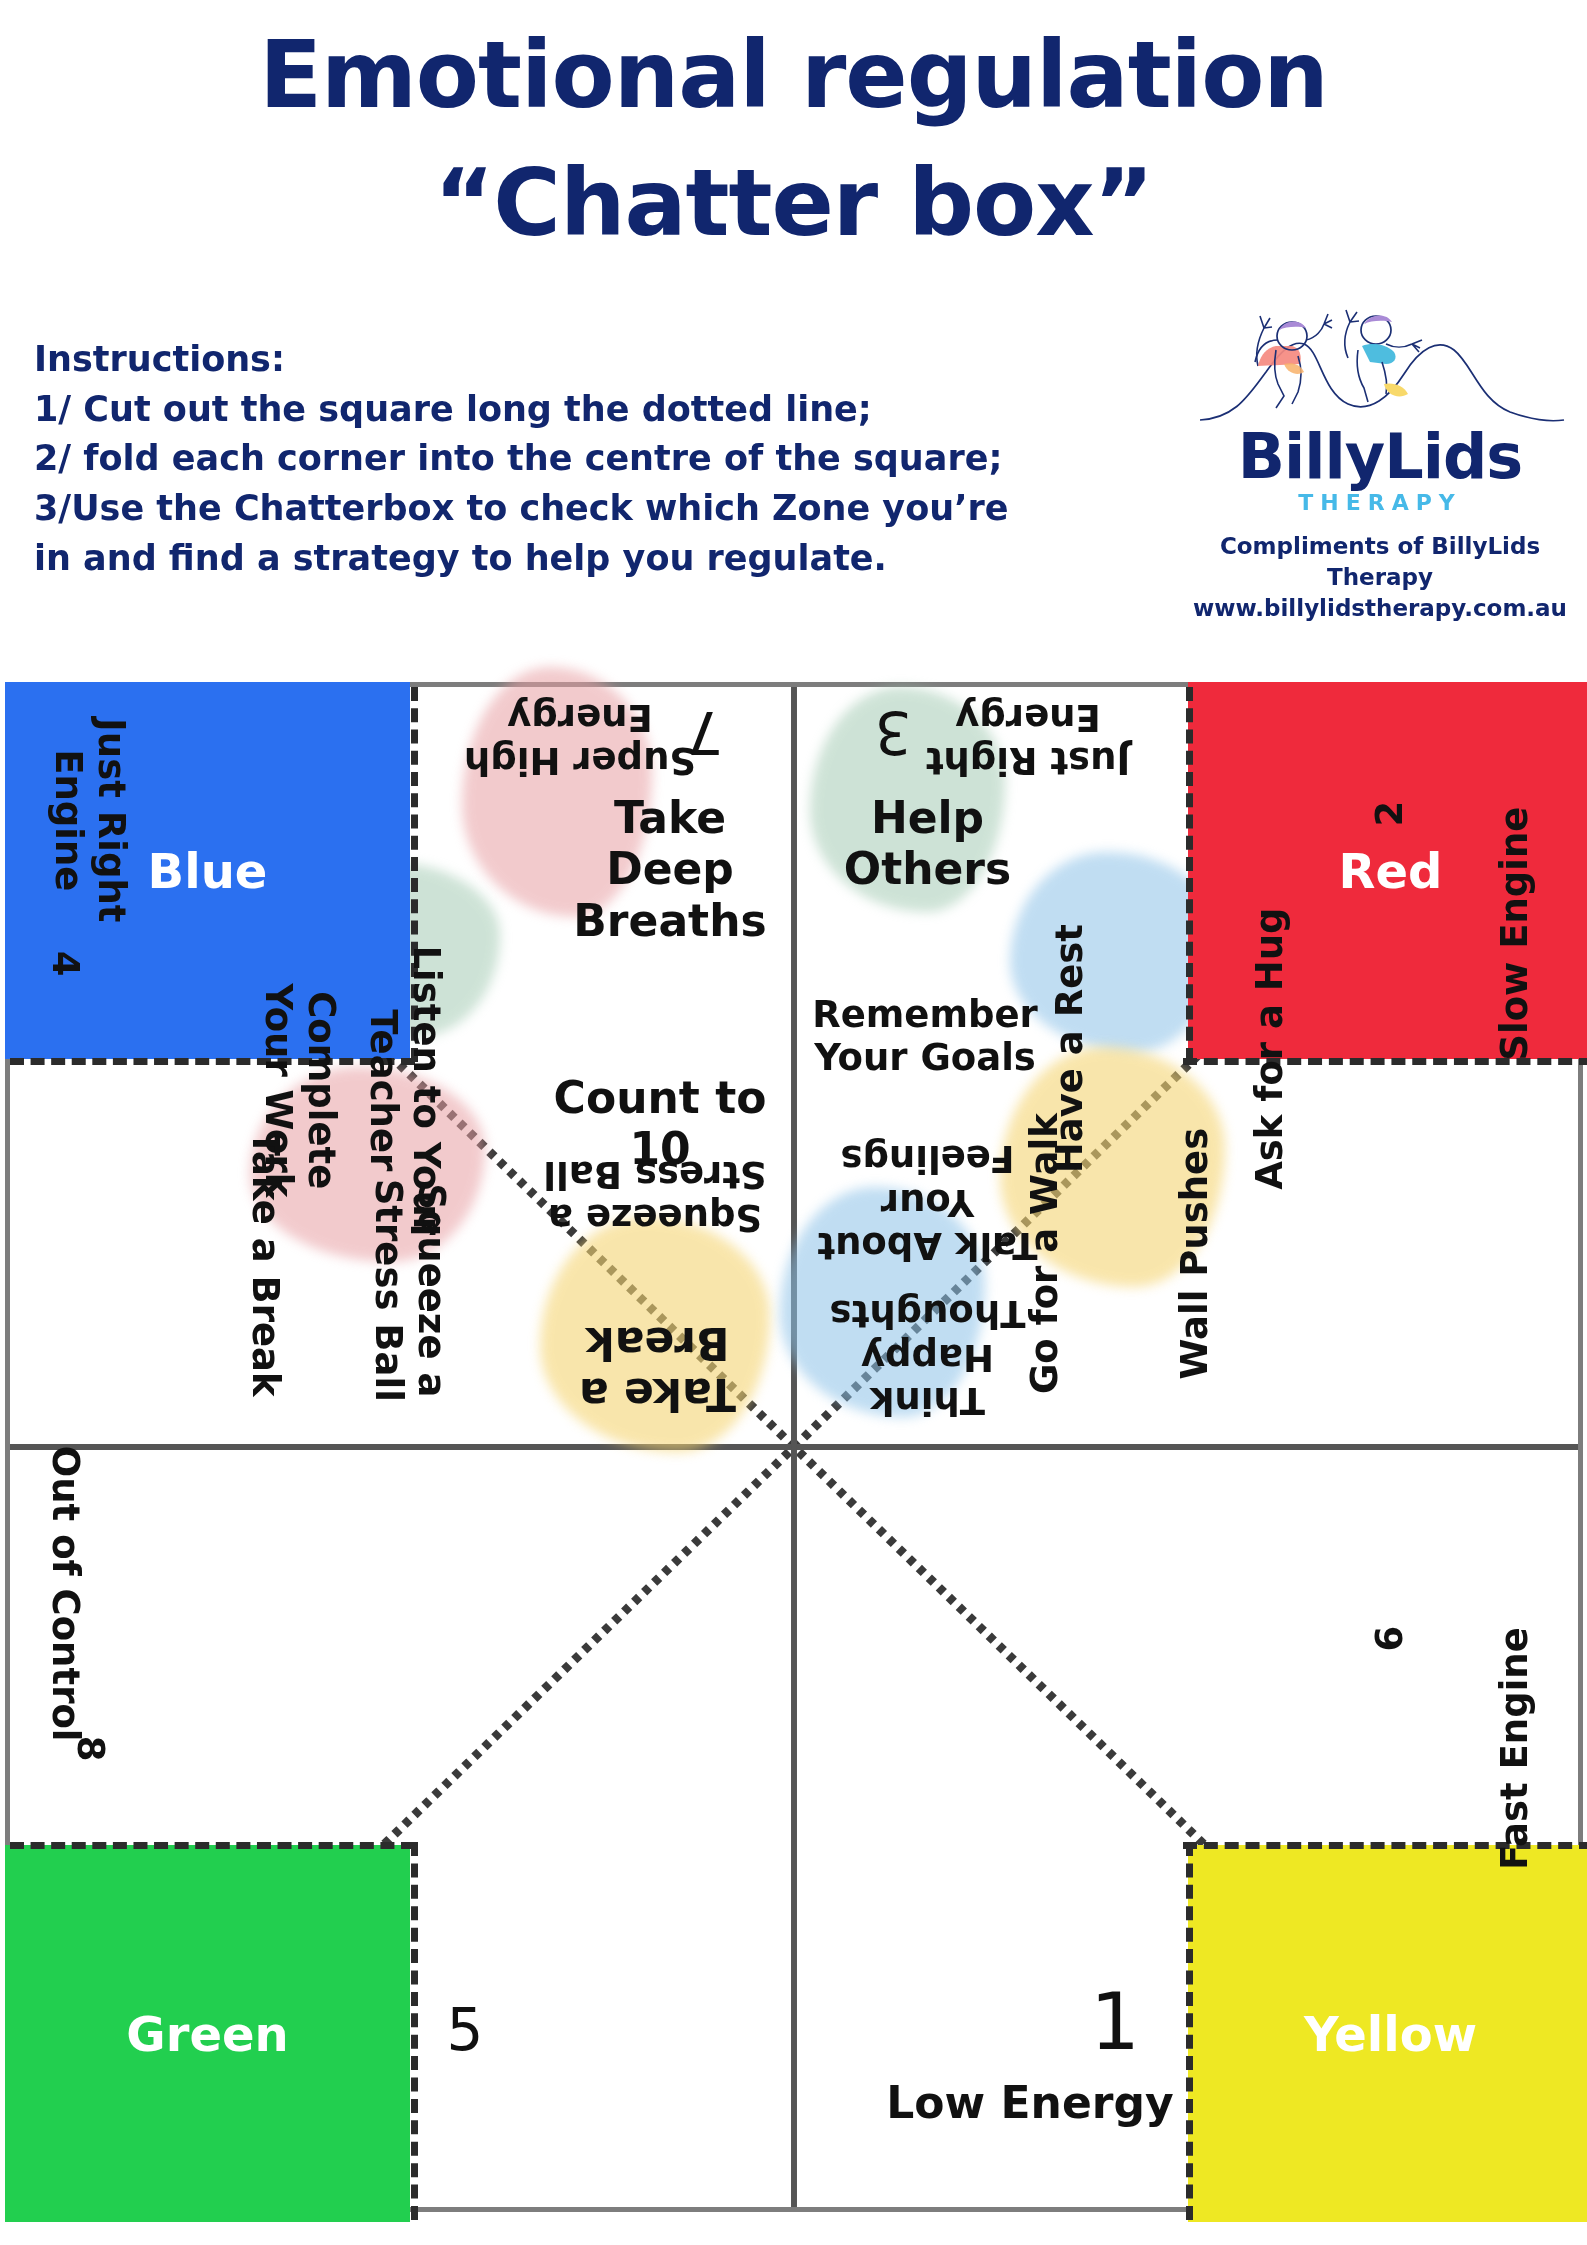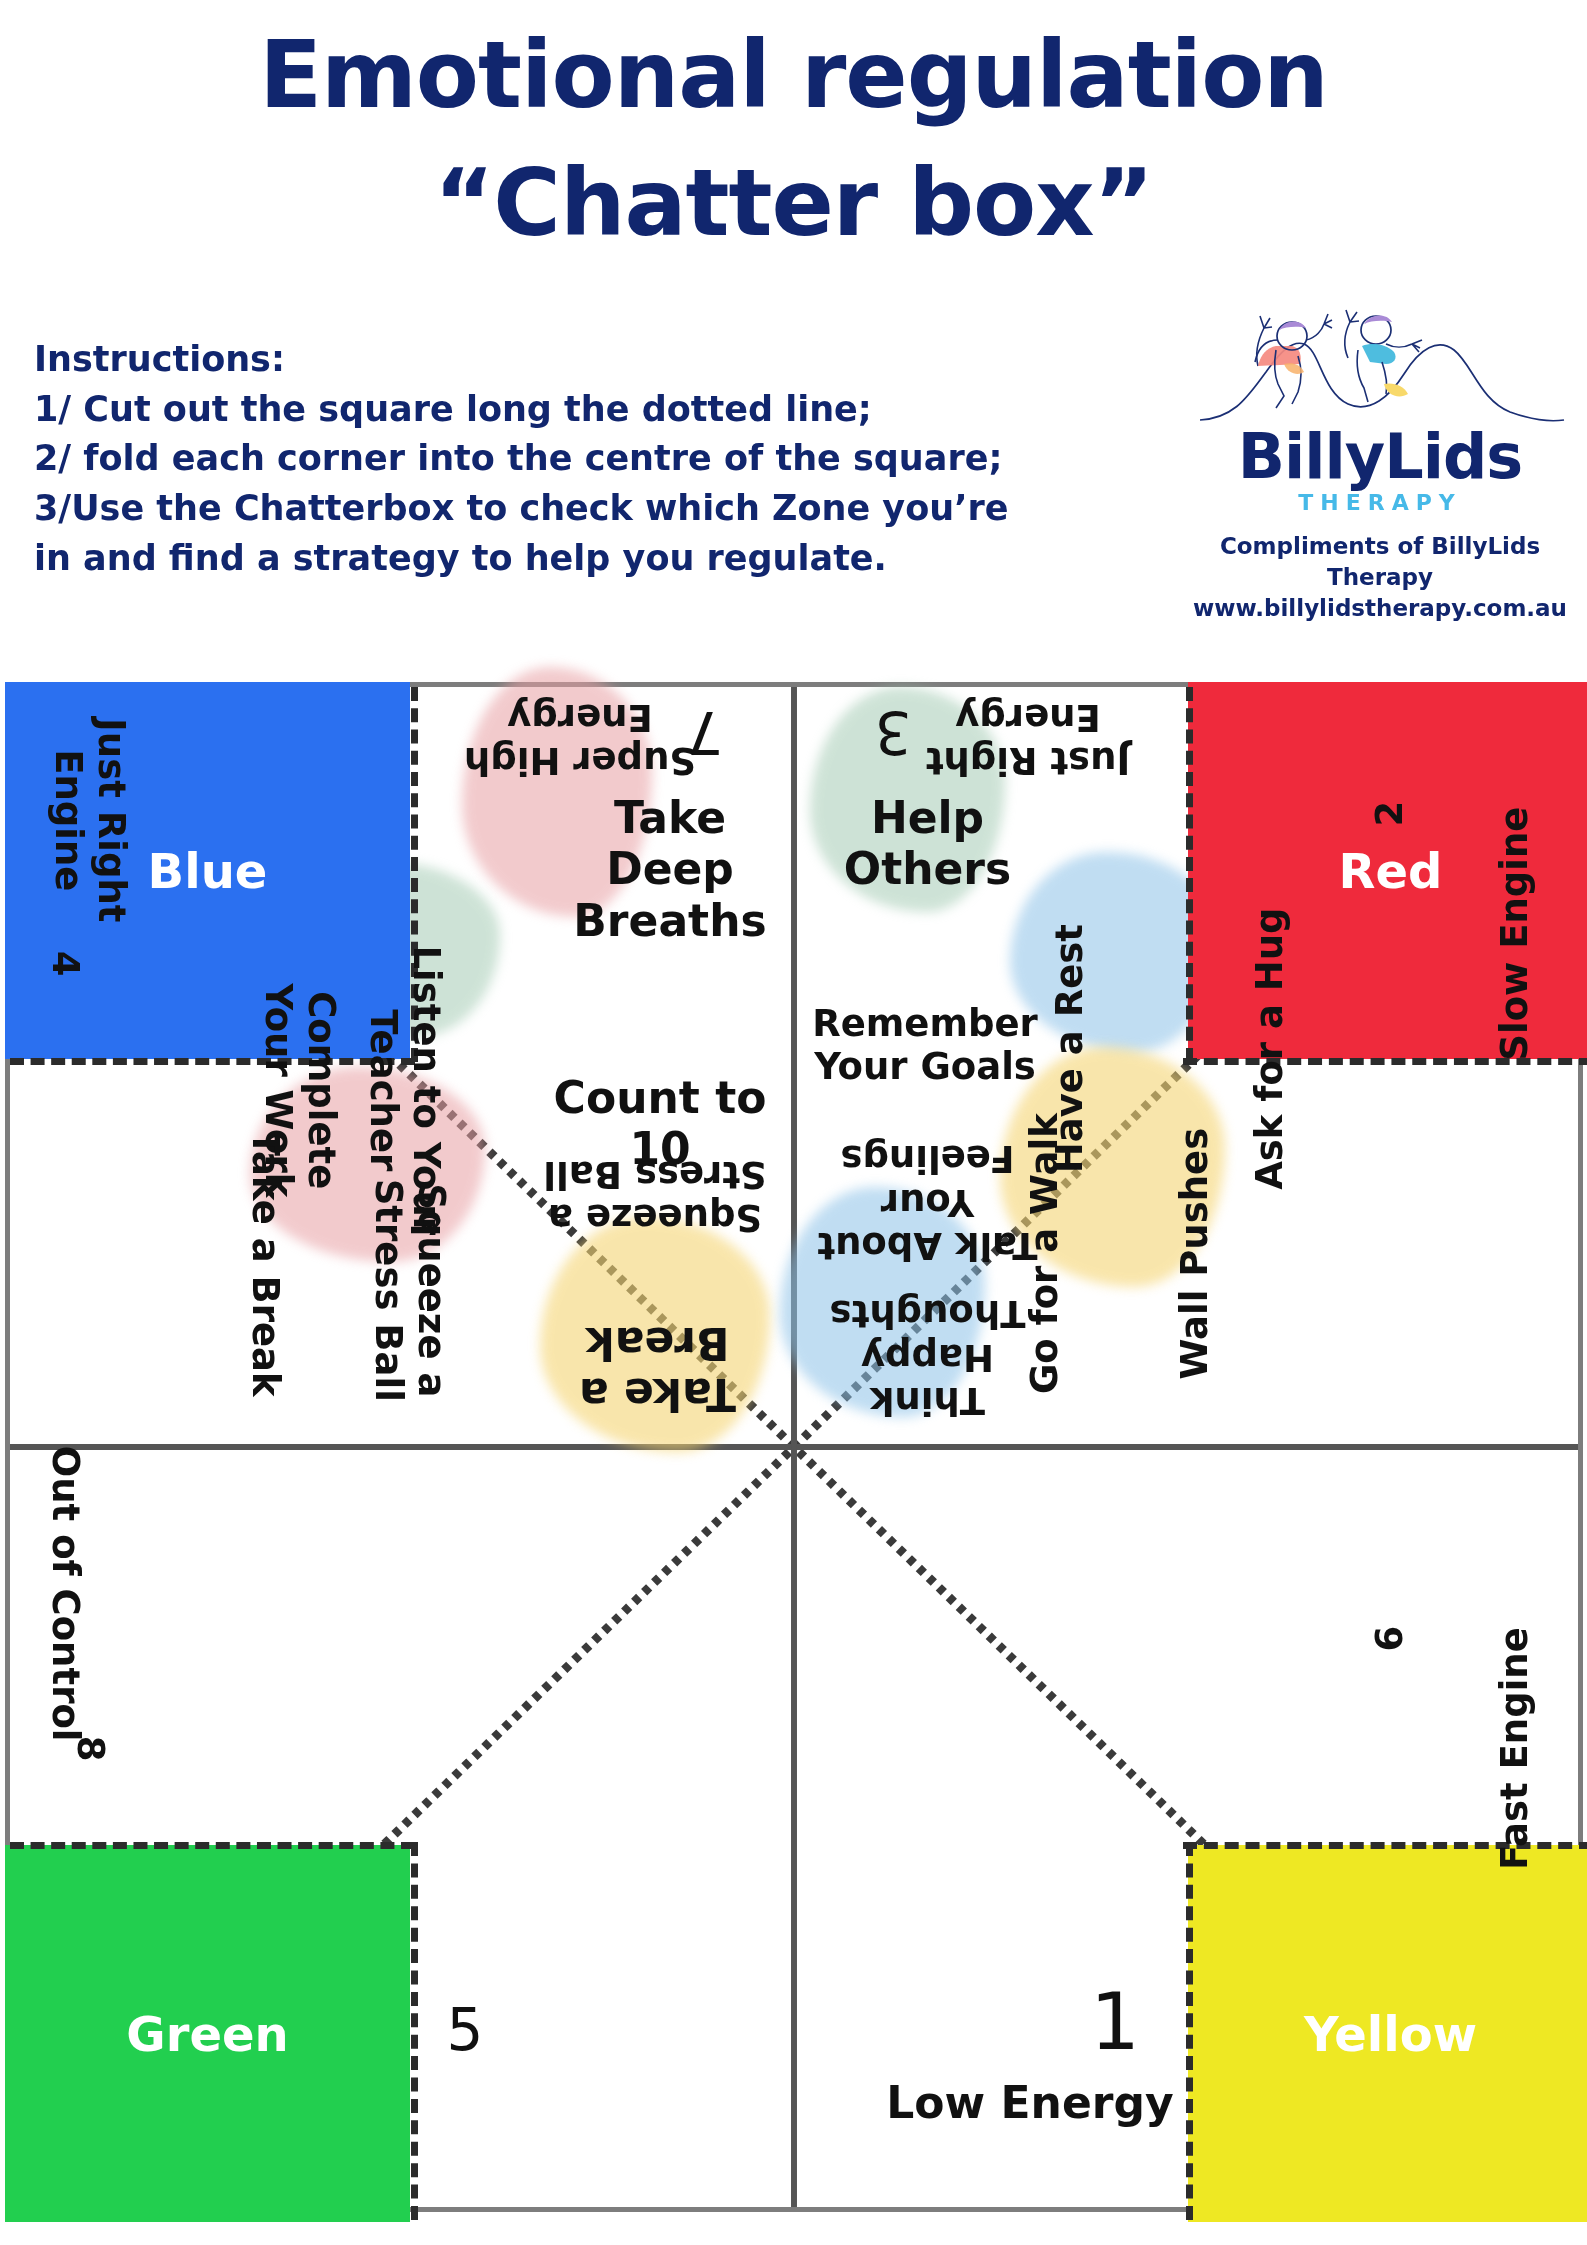--- a/index.html
+++ b/index.html
@@ -201,21 +201,21 @@
 
   <div class="cell lbl-num num" style="left:420px;top:1310px;width:70px;">5</div>
 
   <div class="cell lbl-num num" style="left:1070px;top:1290px;width:70px;font-size:78px;">1</div>
   <div class="cell lbl-lg" style="left:870px;top:1390px;width:300px;">Low Energy</div>
 
   <div class="cell lbl-lg" style="left:555px;top:105px;width:210px;text-align:center;">Take Deep Breaths</div>
   <div class="cell lbl-lg" style="left:535px;top:385px;width:230px;">Count to 10</div>
 
   <div class="cell lbl-lg" style="left:810px;top:105px;width:215px;text-align:center;">Help Others</div>
-  <div class="cell lbl-md" style="left:800px;top:315px;width:230px;">Remember Your Goals</div>
+  <div class="cell lbl-md" style="left:800px;top:306px;width:230px;">Remember Your Goals</div>
 
   <div class="cell lbl-md" style="left:140px;top:360px;width:300px;transform:rotate(90deg);">Complete Your Work</div>
   <div class="cell lbl-md" style="left:245px;top:360px;width:300px;transform:rotate(90deg);">Listen to Your Teacher</div>
 
   <div class="cell lbl-md" style="left:910px;top:340px;width:300px;transform:rotate(-90deg);">Have a Rest</div>
   <div class="cell lbl-md" style="left:1110px;top:340px;width:300px;transform:rotate(-90deg);">Ask for a Hug</div>
 
   <div class="cell lbl-md" style="left:105px;top:555px;width:300px;transform:rotate(90deg);">Take a Break</div>
   <div class="cell lbl-md" style="left:250px;top:560px;width:300px;transform:rotate(90deg);">Squeeze a Stress Ball</div>
 

